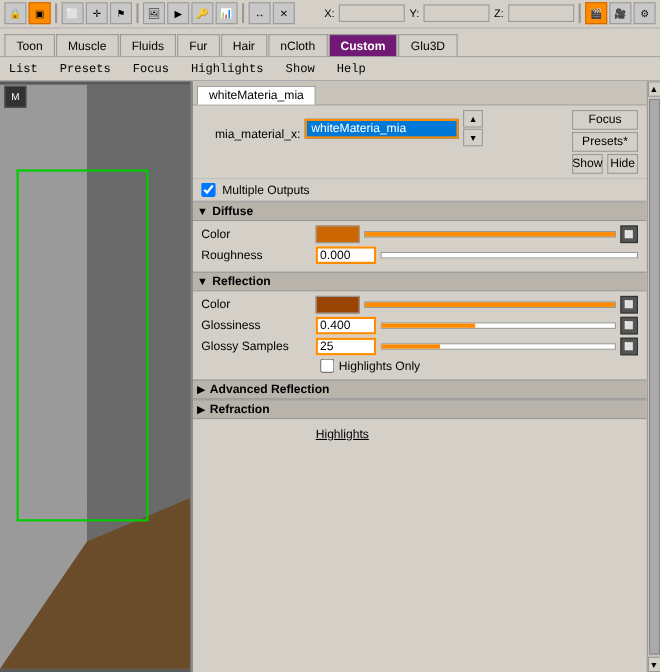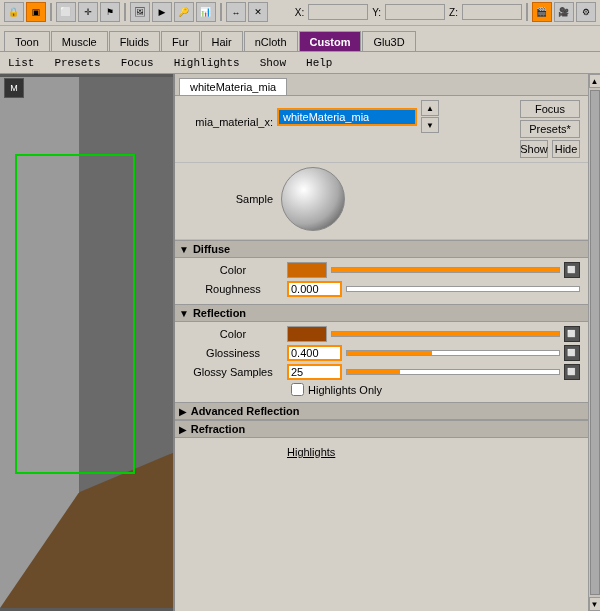--- a/index.html
+++ b/index.html
@@ -290,21 +290,21 @@
       padding: 4px 8px;
       background: #d4d0c8;
     }
     .prop-row {
       display: flex;
       align-items: center;
       margin-bottom: 3px;
       gap: 4px;
     }
     .prop-label {
-      text-align: center;
+      text-align: left;
       min-width: 100px;
       font-size: 11px;
     }
     .prop-swatch {
       width: 40px; height: 16px;
       border: 1px solid #999;
     }
     .prop-swatch.orange { background: #cc6600; }
     .prop-swatch.dark-orange { background: #994400; }
     .prop-input {
@@ -470,25 +470,25 @@
       <div id="right-buttons">
         <div class="action-btn">Focus</div>
         <div class="action-btn">Presets*</div>
         <div id="show-hide-row">
           <div class="action-btn" style="width:28px;">Show</div>
           <div class="action-btn" style="width:28px;">Hide</div>
         </div>
       </div>
     </div>
 
-    <div id="sample-area">
-      <span class="sample-label">Sample</span>
-      <div class="sphere-preview"></div>
+
+    <div id="checkbox-row">
+      <input type="checkbox" checked="" style="">
+      <span class="checkbox-label">Multiple Outputs</span>
     </div>
-
 
     <div id="sections">
 
       <div class="section-header">
         <span class="section-arrow">▼</span>
         <span class="section-title">Diffuse</span>
       </div>
       <div class="section-body">
 
         <div class="prop-row">

